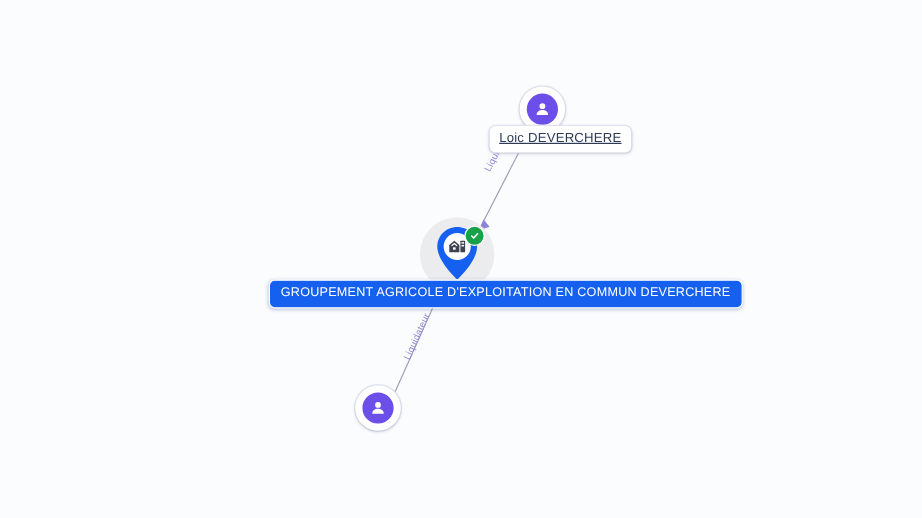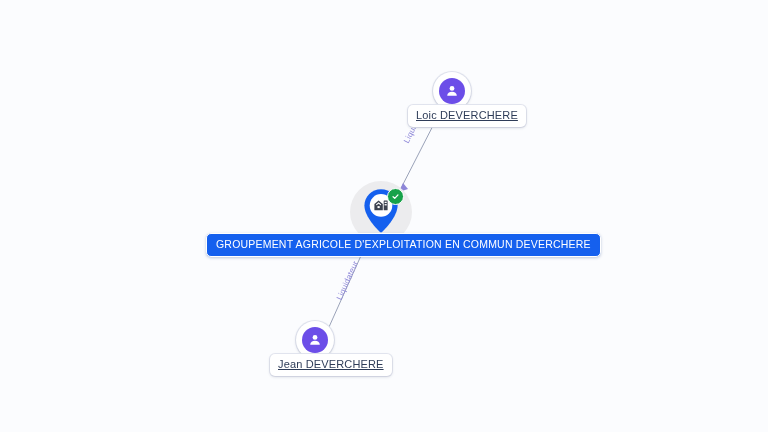--- a/index.html
+++ b/index.html
@@ -168,25 +168,24 @@
         <rect x="25.6" y="17.1" width="2.1" height="1.3" fill="#ffffff"></rect>
       </svg>
       <span class="verified-badge">
         <svg width="9" height="9" viewBox="0 0 24 24" aria-hidden="true">
           <path d="M5.5 12.6 L10 17 L18.6 7.6" fill="none" stroke="#ffffff" stroke-width="3.4" stroke-linecap="round" stroke-linejoin="round"></path>
         </svg>
       </span>
     </div>
   </div>
 
-  <div class="company-label" style="left:206px; top:233px;">GROUPEMENT AGRICOLE D'EXPLOITATION EN COMMUN DEVERCHERE</div>
+  <div class="company-label" style="left:224px; top:233px;">GROUPEMENT AGRICOLE D'EXPLOITATION EN COMMUN DEVERCHERE</div>
 
   <div class="person-node" style="left:296px; top:321px;">
     <span class="person-disc">
       <svg width="16" height="16" viewBox="0 0 24 24" aria-hidden="true">
         <circle cx="12" cy="8.2" r="3.6" fill="#ffffff"></circle>
         <path d="M4.8 19.2c0-4 3.3-6.2 7.2-6.2s7.2 2.2 7.2 6.2z" fill="#ffffff"></path>
       </svg>
     </span>
   </div>
-  <div class="node-label" style="left:270px; top:354px;">Jean DEVERCHERE</div>
 
 </div>
 
 </body></html>

